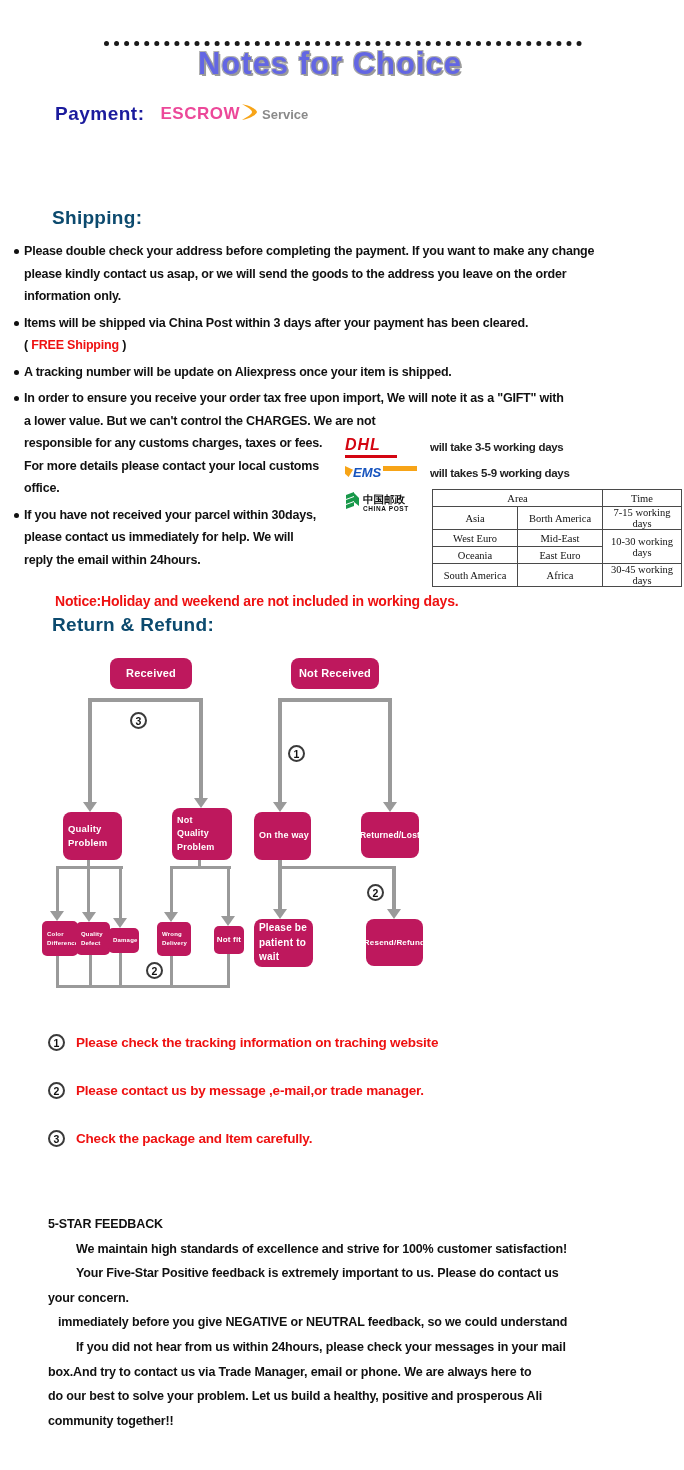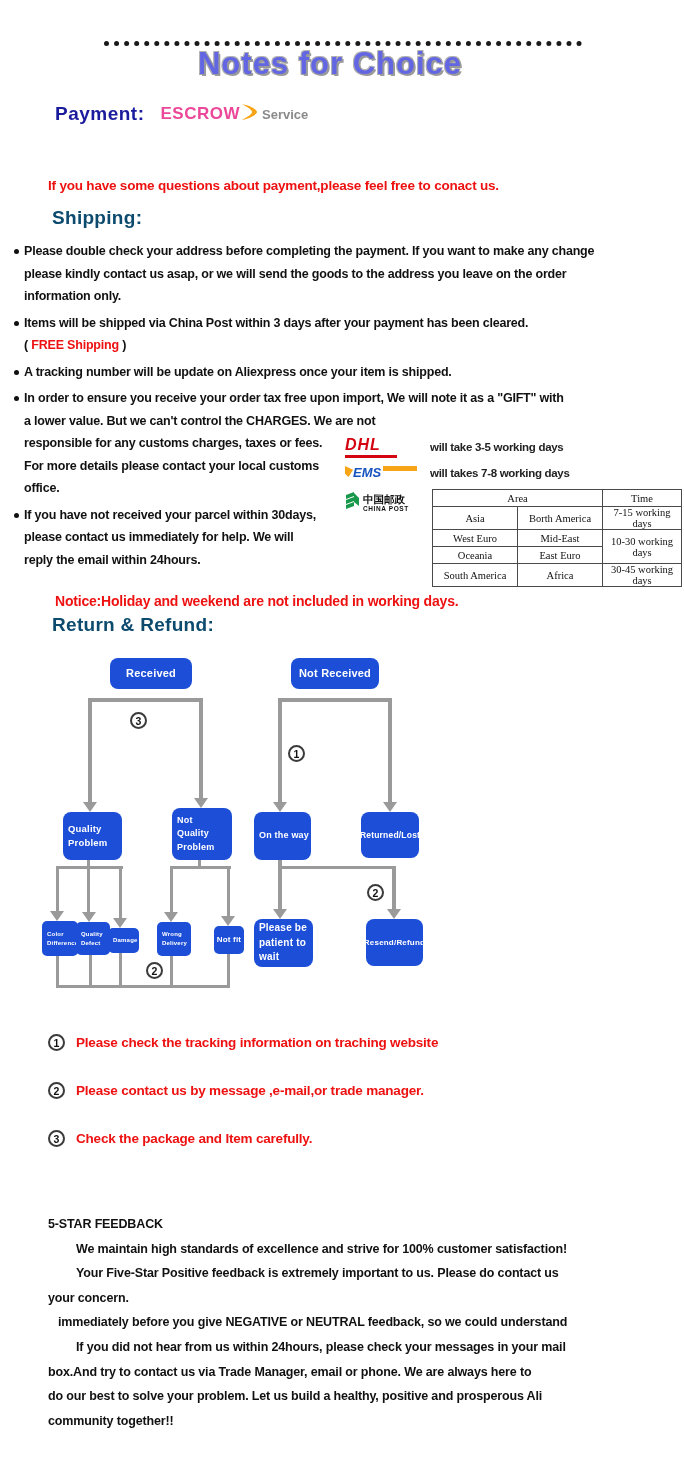--- a/index.html
+++ b/index.html
@@ -43,21 +43,21 @@
   .cp-text{display:flex;flex-direction:column;}
   .cp-cn{font-size:10.5px;font-weight:bold;color:#111;line-height:1.15;}
   .cp-en{font-size:6.5px;font-weight:bold;color:#111;letter-spacing:0.6px;}
   table.ship{border-collapse:collapse;width:249px;font-family:"Liberation Serif","DejaVu Serif",serif;
              font-size:10.5px;color:#111;table-layout:fixed;}
   table.ship td{border:1px solid #4a4a4a;text-align:center;height:16px;padding:0 1px;overflow:hidden;}
 
   .notice{position:absolute;left:55px;top:593px;font-size:14px;font-weight:bold;color:#ee1111;letter-spacing:-0.2px;}
 
   .flow{position:absolute;left:0;top:650px;width:684px;height:345px;}
-  .fbox{position:absolute;background:#1d4ed8;color:#fff;font-weight:bold;border-radius:8px;
+  .fbox{position:absolute;background:#be185d;color:#fff;font-weight:bold;border-radius:8px;
         white-space:pre-line;display:flex;align-items:center;justify-content:center;
         text-align:center;line-height:1.45;letter-spacing:0.2px;}
   .fbox.la{justify-content:flex-start;text-align:left;padding-left:5px;}
   .hl,.vl{position:absolute;background:#9a9a9a;}
   .arr{position:absolute;width:0;height:0;border-left:7px solid transparent;border-right:7px solid transparent;border-top:10px solid #9a9a9a;}
   .fcircle,.scircle{width:17px;height:17px;border:2px solid #3a3a3a;border-radius:50%;background:#fff;
            color:#111;font-size:10.5px;font-weight:bold;display:flex;align-items:center;justify-content:center;box-sizing:border-box;}
   .fcircle{position:absolute;}
 
   .steps{position:absolute;left:48px;top:1034px;}
@@ -80,21 +80,20 @@
     <span class="payment-label">Payment:</span>
     <span class="escrow">
       <span class="escrow-name">ESCROW</span>
       <span><svg width="18" height="16" viewBox="0 0 18 16">
             <path d="M1 0 C10 2 15 5 16 8 C15 11 10 14 1 16 C8 12 11 10 11 8 C11 6 8 4 1 0 Z" fill="#f7a417"></path>
           </svg></span>
       <span class="service">Service</span>
     </span>
   </div>
 
-  <div class="pay-note">If you have some questions about payment,please feel free to conact us.</div>
 
   <div class="sec-heading" style="left:52px;top:207px;">Shipping:</div>
 
   <div class="bullets">
       <div class="bullet">
         <span class="dot"></span>
         <div class="blines">
           <div class="bline">Please double check your address before completing the payment. If you want to make any change</div>
           <div class="bline">please kindly contact us asap, or we will send the goods to the address you leave on the order</div>
           <div class="bline">information only.</div>
@@ -142,21 +141,21 @@
       <span class="carrier-time">will take 3-5 working days</span>
     </div>
     <div class="carrier-row">
       <span class="carrier-logo">
         <span class="ems">
           <span class="ems-wedge"></span>
           <span class="ems-name">EMS</span>
           <span class="ems-bar"></span>
         </span>
       </span>
-      <span class="carrier-time">will takes 7-8 working days</span>
+      <span class="carrier-time">will takes 5-9 working days</span>
     </div>
     <div class="cp-row">
       <span class="cp-logo">
         <span><svg width="15" height="19" viewBox="0 0 15 19">
               <path d="M1 4 L9 1 L9 5 L1 8 Z" fill="#18984a"></path>
               <path d="M1 9 L9 6 L9 10 L1 13 Z" fill="#18984a"></path>
               <path d="M1 14 L9 11 L9 15 L1 18 Z" fill="#18984a"></path>
               <path d="M9 2 L14 7 L14 15 L9 11 Z" fill="#18984a"></path>
             </svg></span>
         <span class="cp-text">

